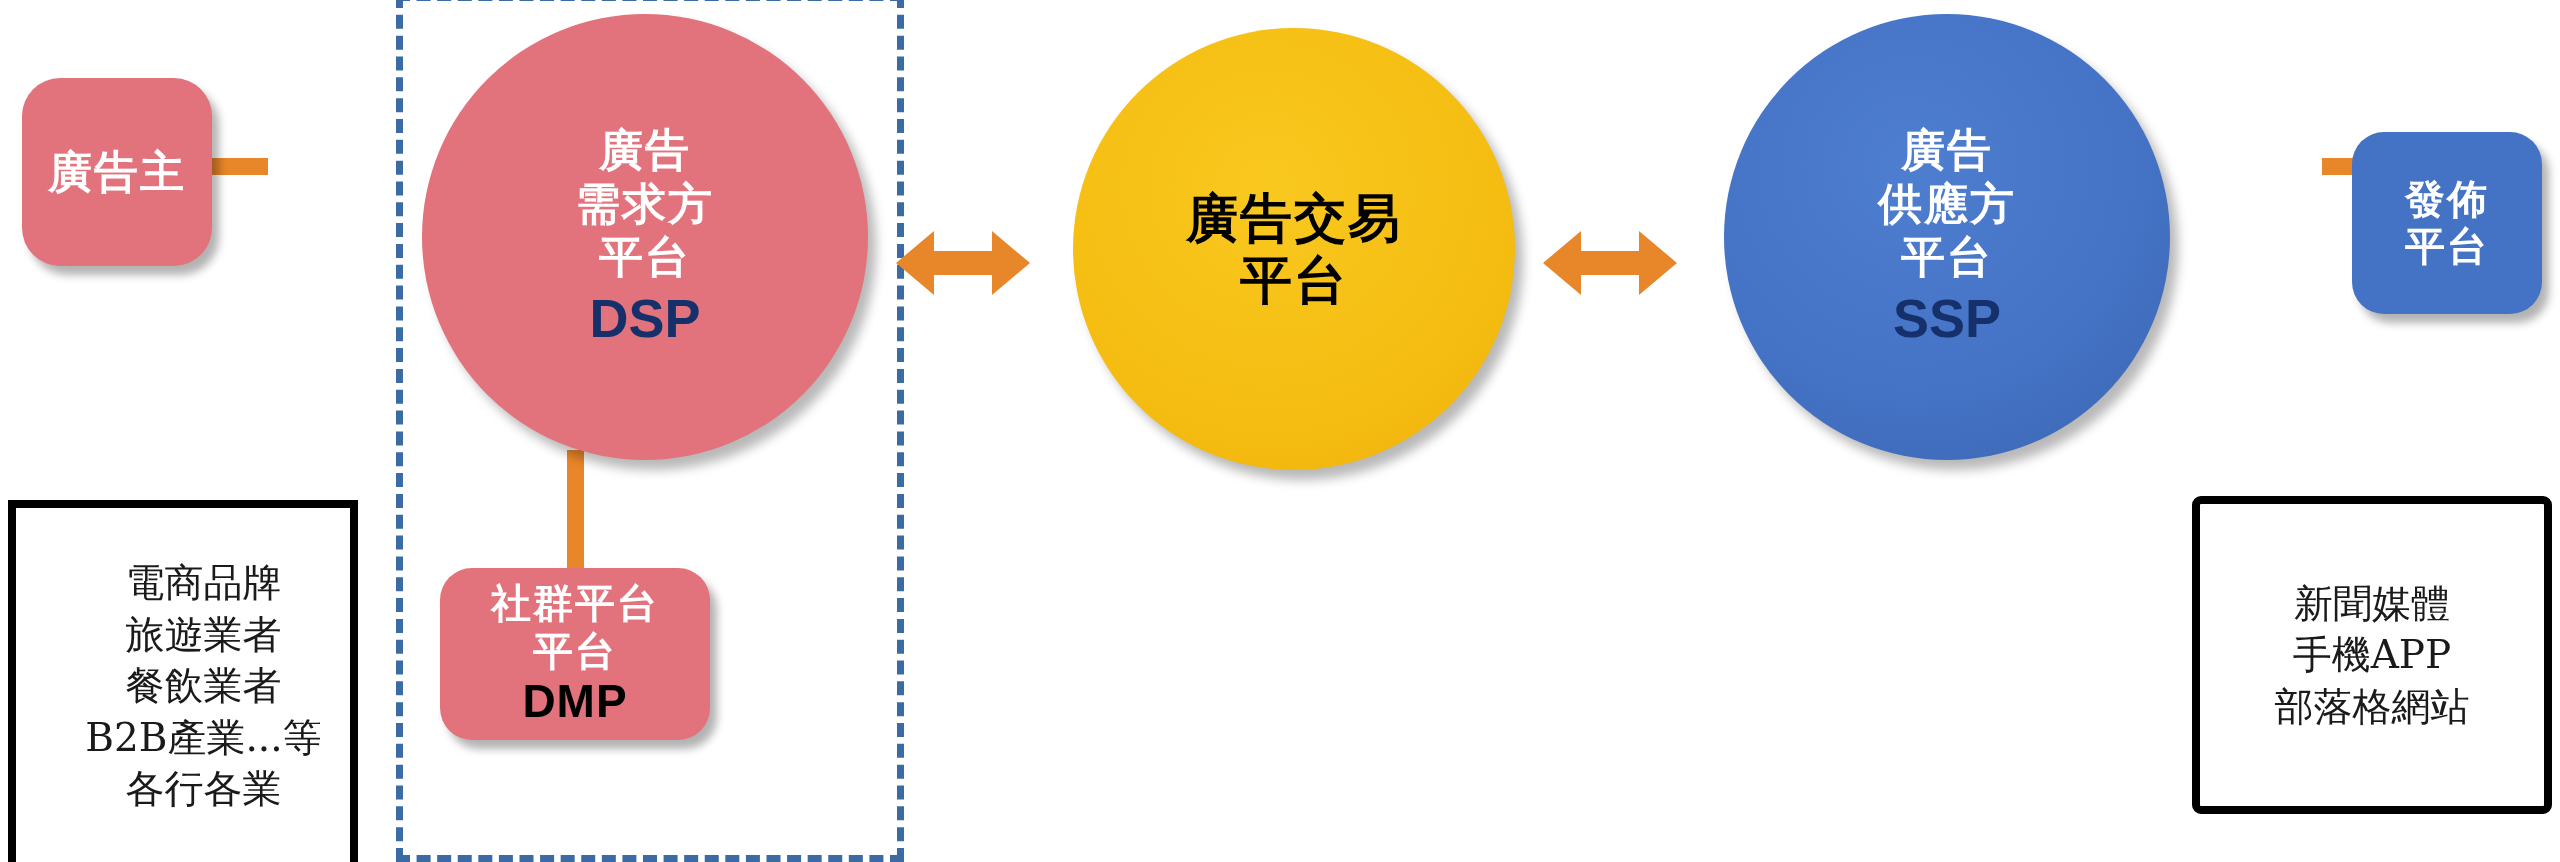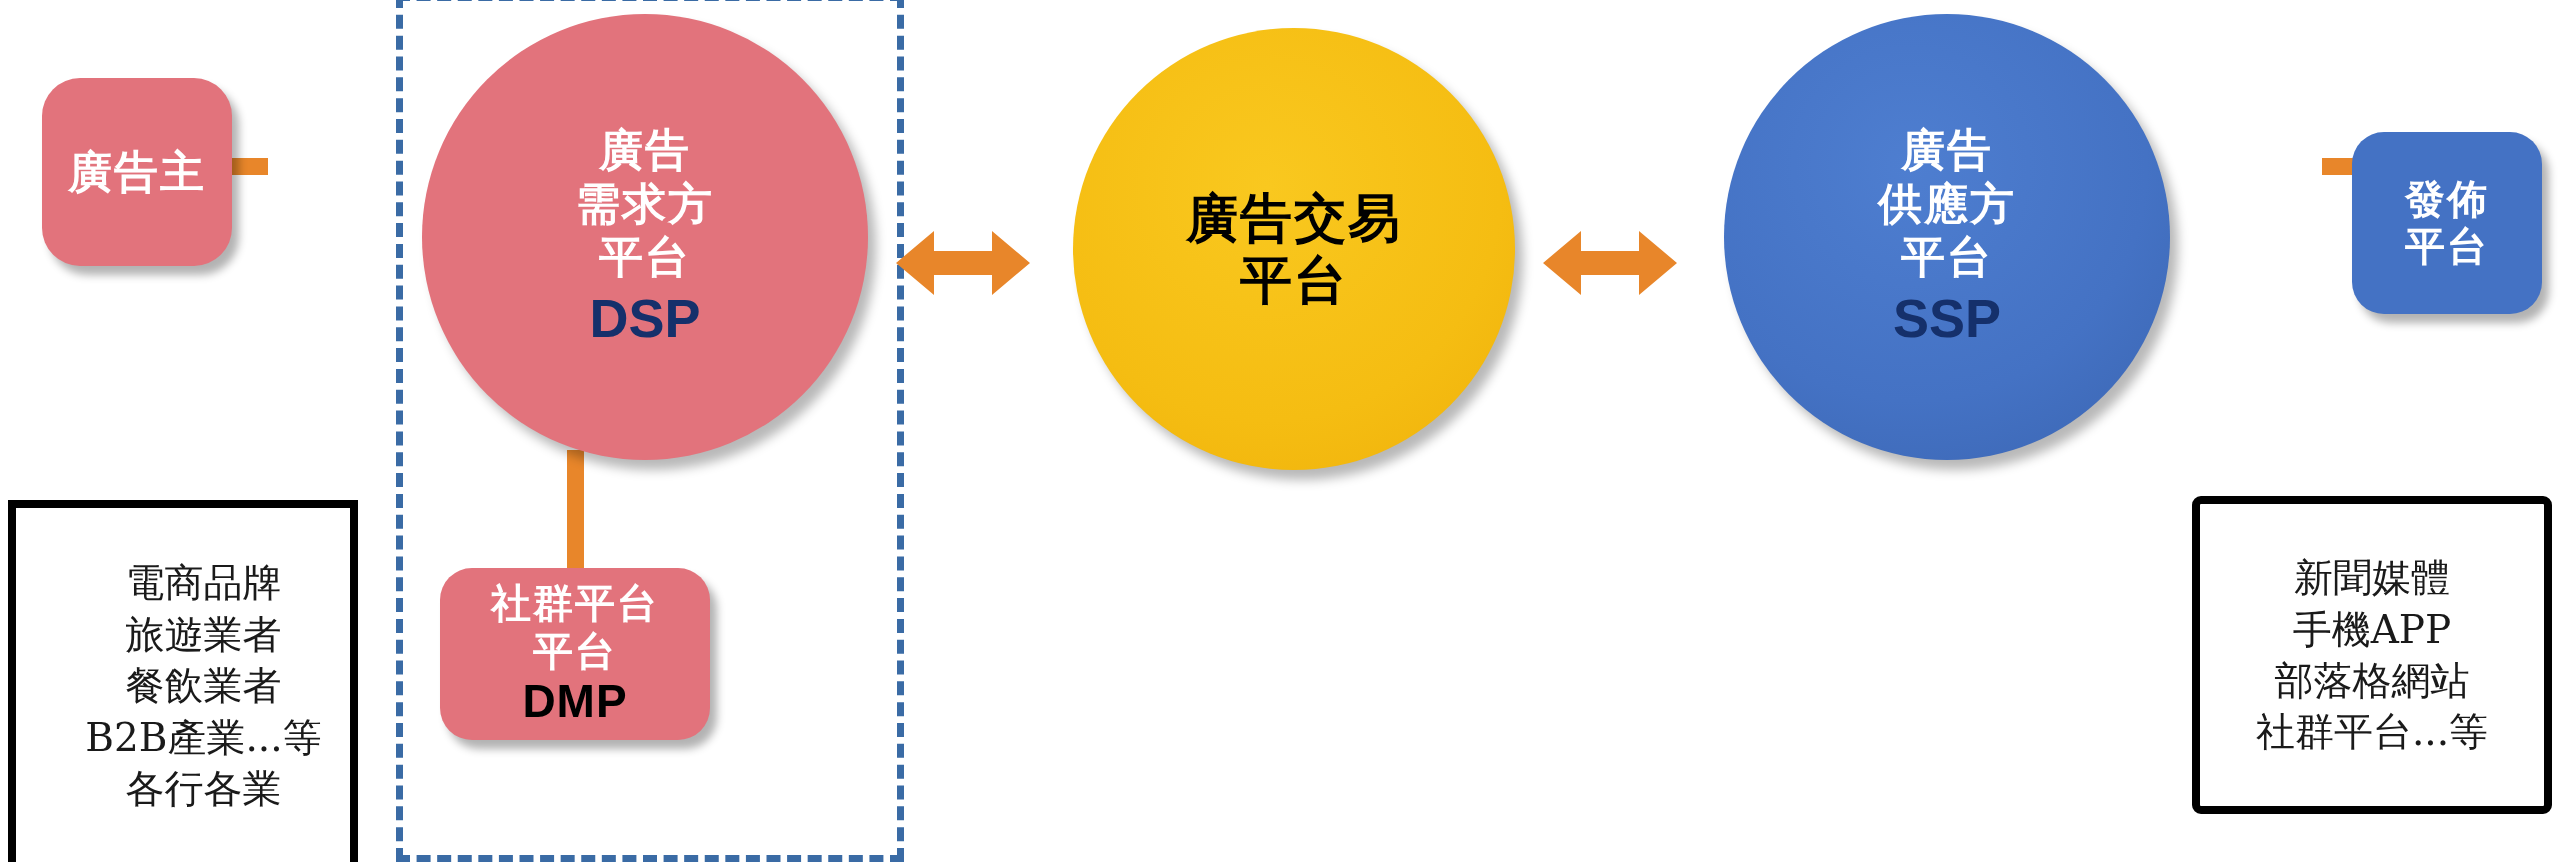--- a/index.html
+++ b/index.html
@@ -54,21 +54,21 @@
     font-weight: bold;
     color: #000000;
     line-height: 1.15;
     letter-spacing: 1px;
   }
 
   .pink { background: #E2737C; }
   .blue { background: #4472C4; }
 
   #advertiser-box {
-    left: 22px;  top: 78px;  width: 190px; height: 188px; margin-left: 20px;
+    left: 22px;  top: 78px;  width: 190px; height: 188px;
   }
   #advertiser-box .cn { font-size: 44px; }
 
   #dmp-box {
     left: 440px; top: 568px; width: 270px; height: 172px;
     border-radius: 32px;
   }
   #dmp-box .cn { font-size: 40px; }
   #dmp-box .acr { font-size: 46px; }
 
@@ -237,16 +237,15 @@
     <div class="line">旅遊業者</div>
     <div class="line">餐飲業者</div>
     <div class="line">B2B產業...等</div>
     <div class="line">各行各業</div>
   </div>
 
   <div class="detail-box" id="publisher-detail">
     <div class="line">新聞媒體</div>
     <div class="line">手機APP</div>
     <div class="line">部落格網站</div>
-    <div class="line">社群平台...等</div>
   </div>
 
 </div>
 
 </body></html>

